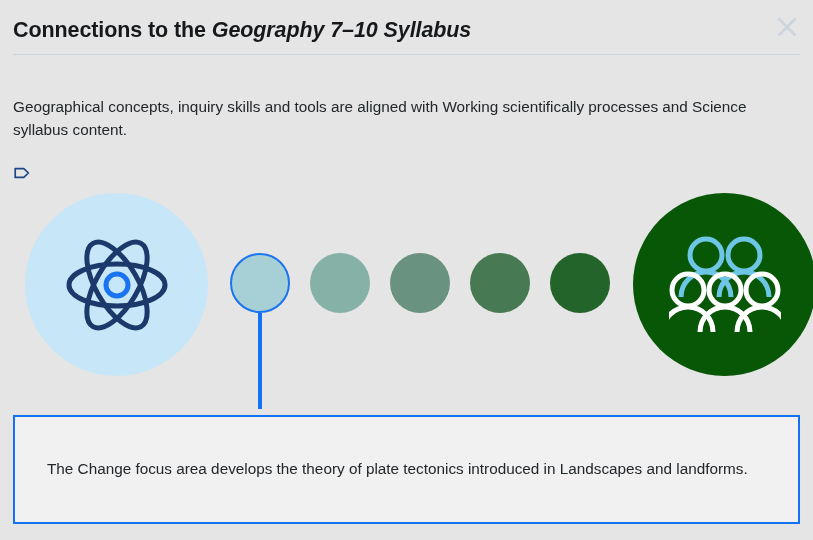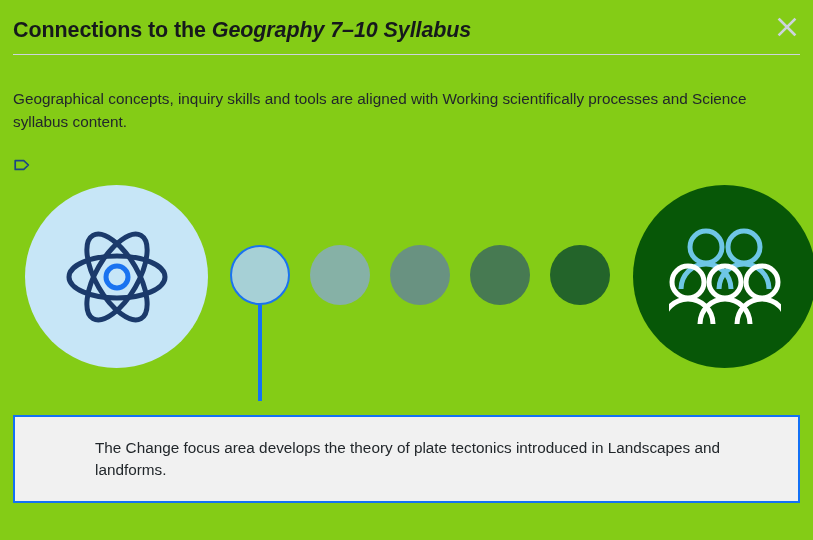--- a/index.html
+++ b/index.html
@@ -12,21 +12,21 @@
     height: 540px;
     font-family: "Liberation Sans", sans-serif;
     color: #1a1a1a;
     overflow: hidden;
   }
 
   .modal {
     position: relative;
     width: 813px;
     height: 540px;
-    background: #84cc16;
+    background: #e5e5e5;
     box-sizing: border-box;
   }
 
   
   .modal-header {
     position: relative;
     padding: 14px 13px 0 13px;
     height: 54px;
     box-sizing: border-box;
   }
@@ -64,21 +64,21 @@
     position: absolute;
     left: 13px;
     right: 13px;
     top: 54px;
     height: 1px;
     background: #ccd4dc;
   }
 
   
   .modal-body {
-    padding: 0 13px;
+    padding: 8px 13px;
   }
   .intro-text {
     margin: 0;
     padding-top: 34px;
     font-size: 15.3px;
     line-height: 22.5px;
     color: #22272b;
     max-width: 760px;
   }
 
@@ -158,27 +158,26 @@
     top: 120px;
     height: 96px;
   }
 
   
   .callout {
     position: absolute;
     left: 13px;
     top: 415px;
     width: 787px;
-    height: 88px;
+    height: 109px;
     box-sizing: border-box;
     border: 2px solid #1371f5;
     background: #f1f1f1;
     display: flex;
     align-items: center;
-    padding-left: 48px;
   }
   .callout-text {
     margin: 0;
     padding: 0 30px 0 32px;
     font-size: 15.3px;
     line-height: 22.5px;
     color: #22272b;
   }
 </style>
 </head>

